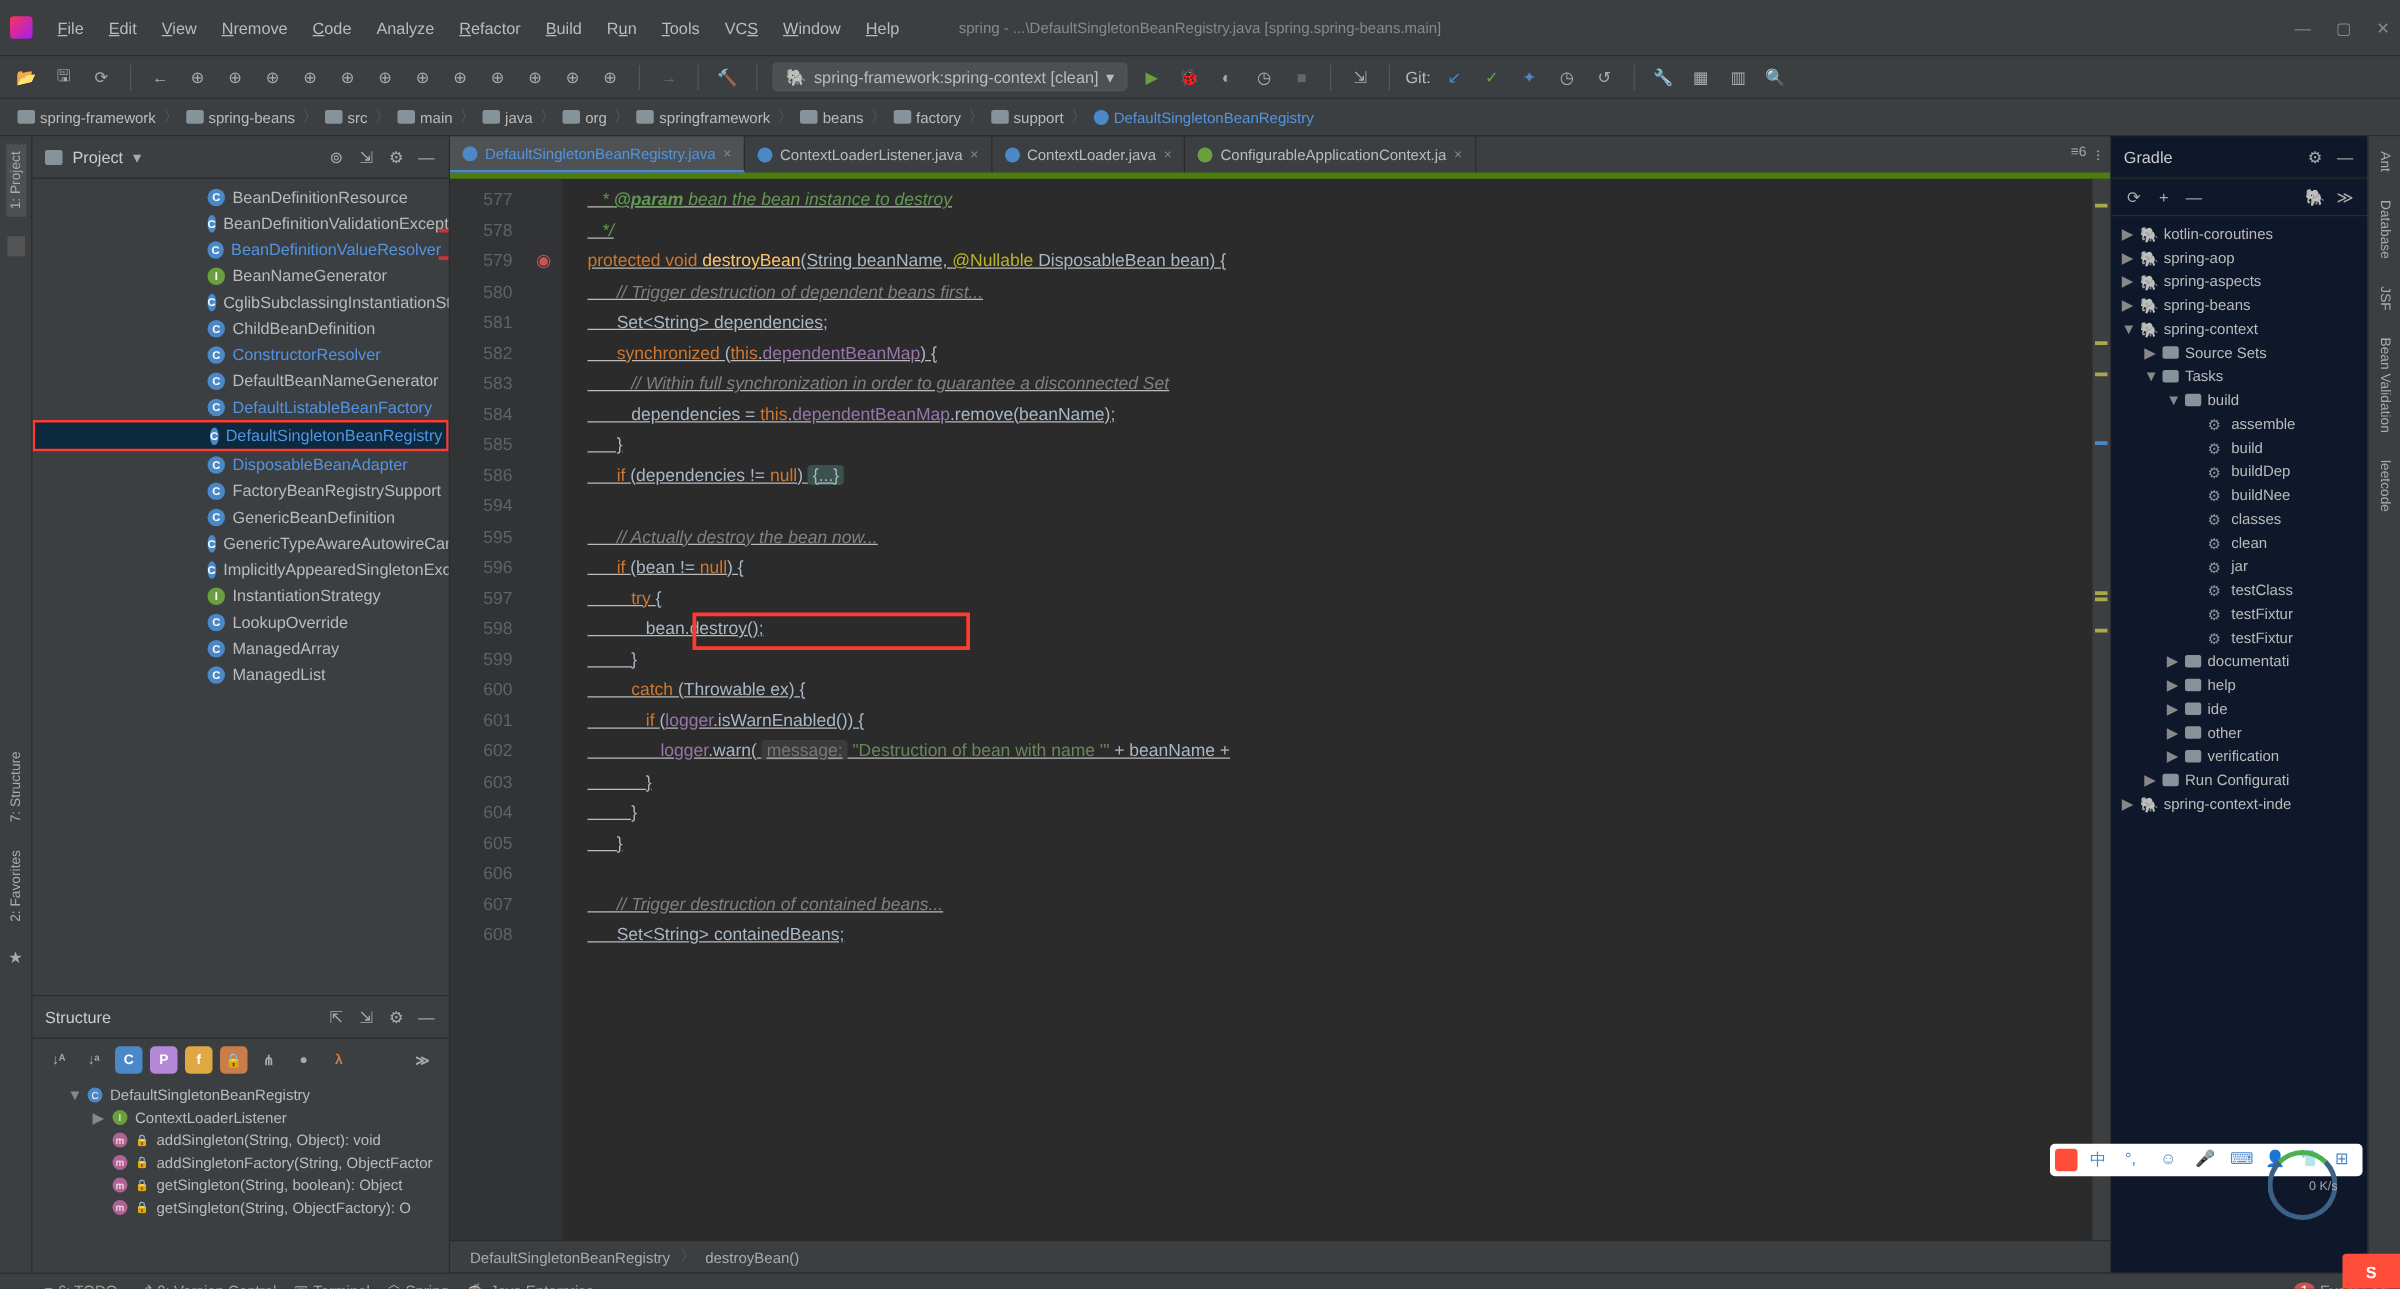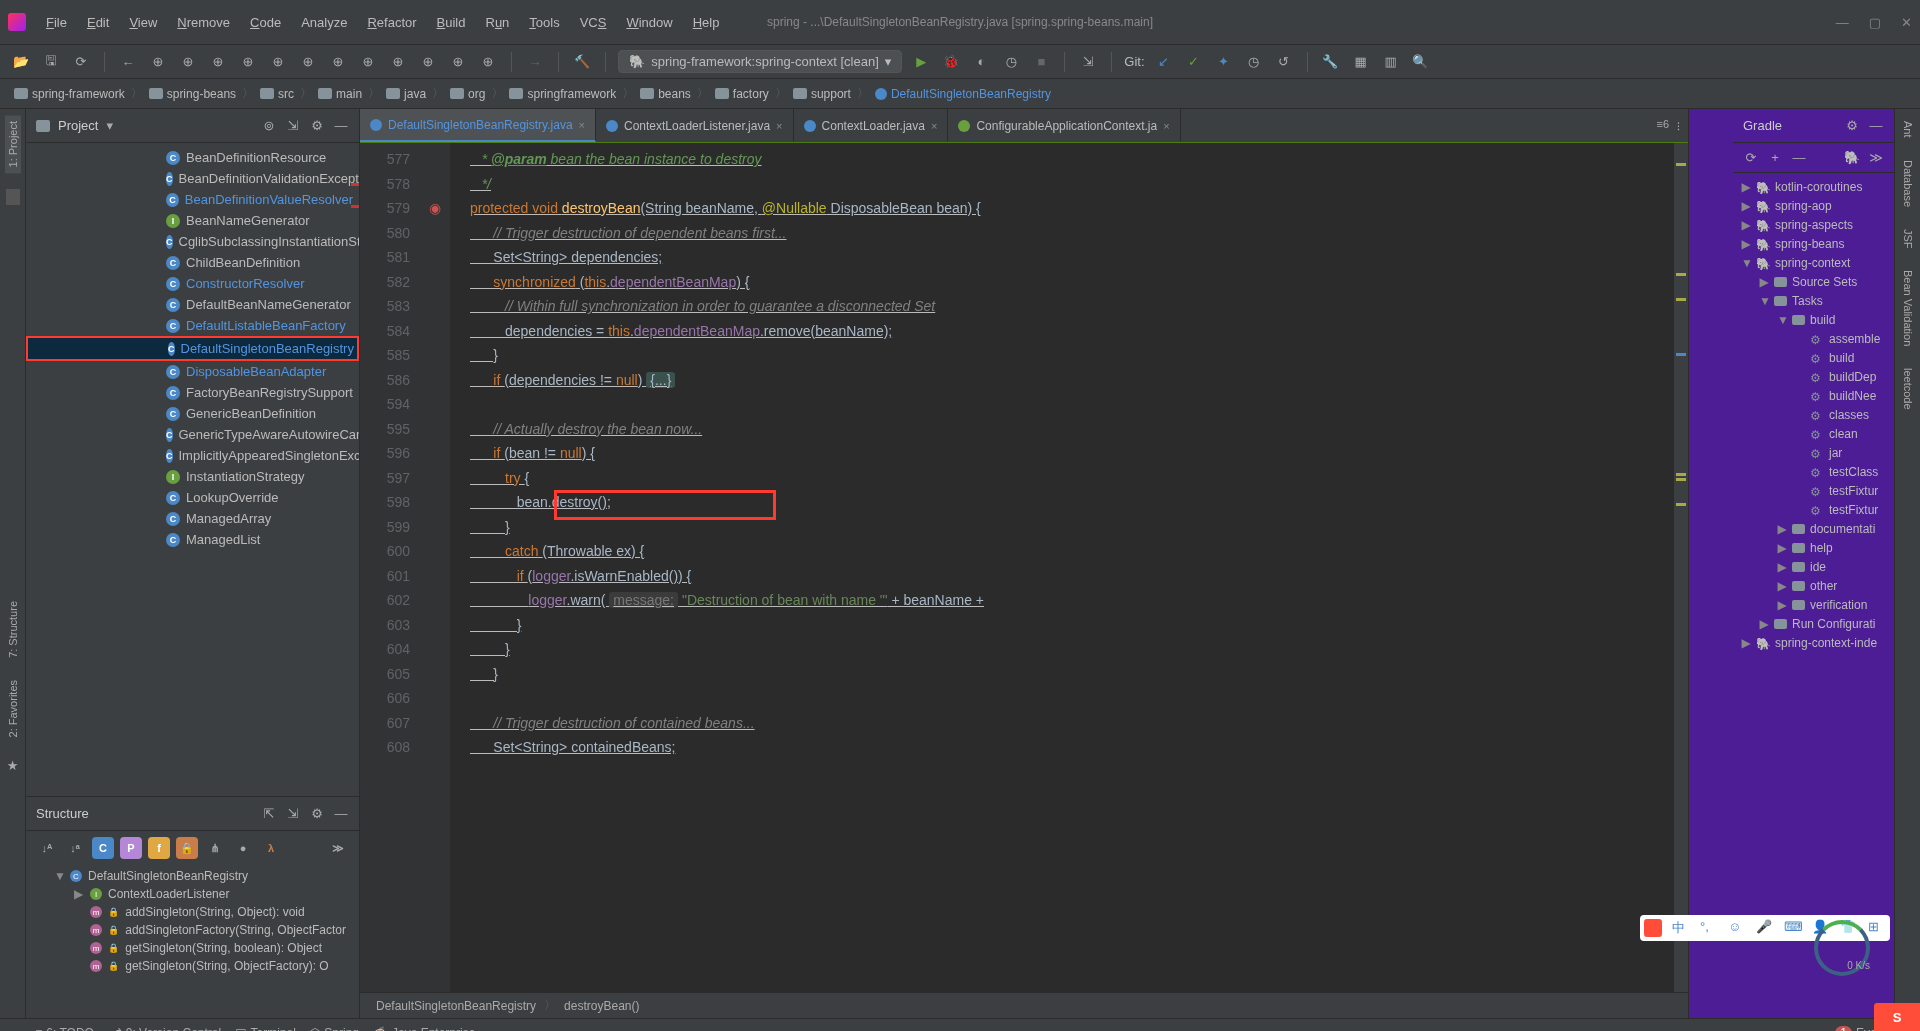--- a/index.html
+++ b/index.html
@@ -48,21 +48,21 @@
 .structure .fbtn.lock { background:#c97e4a; color:#fff; }
 .structure .fbtn.g { color:#aaa; }
 .structree { flex:1; overflow:hidden; padding:2px 0; }
 .structree .srow { display:flex; align-items:center; gap:6px; padding:2px 6px 2px 28px; white-space:nowrap; font-size:12px; }
 .structree .srow .tri { width:10px; color:#888; }
 .structree .mi-ic { width:12px; height:12px; border-radius:50%; font-size:8px; display:flex; align-items:center; justify-content:center; color:#fff; }
 .structree .mi-ic.cl { background:#4a88c7; }
 .structree .mi-ic.in { background:#6a9f3f; }
 .structree .mi-ic.m { background:#b06292; }
 .editor { flex:1; display:flex; flex-direction:column; background:#2b2b2b; position:relative; overflow:hidden; }
-.tabs { height:34px; background:#3c3f41; display:flex; align-items:center; border-bottom:1px solid #4d7c0f; }
+.tabs { height:34px; background:#3c3f41; display:flex; align-items:center; border-bottom:5px solid #4d7c0f; }
 .tabs .tab { display:flex; align-items:center; gap:6px; padding:0 10px; height:100%; cursor:pointer; color:#bbb; font-size:12px; border-right:1px solid #2b2b2b; }
 .tabs .tab.active { background:#4e5254; color:#5394e0; border-bottom:2px solid #4a88c7; }
 .tabs .tab .ti { width:12px; height:12px; border-radius:50%; }
 .tabs .tab .ti.j { background:#4a88c7; }
 .tabs .tab .ti.s { background:#6a9f3f; }
 .tabs .tab .cl { color:#888; font-size:11px; }
 .tabs .tabend { margin-left:auto; display:flex; gap:8px; padding:0 8px; color:#aaa; font-size:11px; }
 .code { flex:1; display:flex; overflow:hidden; font-family:"JetBrains Mono","Consolas",monospace; font-size:14px; line-height:24.5px; }
 .gutter { width:60px; background:#313335; color:#606366; text-align:right; padding:4px 10px 4px 0; user-select:none; }
 .icongut { width:30px; background:#313335; padding-top:4px; }
@@ -76,21 +76,21 @@
 .fn { color:#ffc66d; }
 .ann { color:#bbb529; }
 .fld { color:#9876aa; }
 .param { color:#a9b7c6; }
 .hint { color:#787878; background:#3b3b3b; padding:0 4px; border-radius:3px; font-style:normal;text-align:center; }
 .fold { background:#3b514d; color:#a9b7c6; padding:0 4px; border-radius:3px; }
 .redbox { position:absolute; border:3px solid #ff3b30; }
 .markers { width:14px; background:#3c3f41; position:relative; }
 .markers .mk { position:absolute; width:10px; height:3px; left:2px; }
 .breadcrumb2 { height:26px; background:#3c3f41; display:flex; align-items:center; padding:0 16px; gap:8px; font-size:12px; color:#aaa; border-top:1px solid #2b2b2b; }
-.gradle { width:206px; background:#4c1d95; border-left:1px solid #2b2b2b; display:flex; flex-direction:column; overflow:hidden;padding-left:44px; }
+.gradle { width:206px; background:#0f172a; border-left:1px solid #2b2b2b; display:flex; flex-direction:column; overflow:hidden; }
 .gtree { flex:1; overflow:hidden; padding:4px 0; font-size:12px; }
 .gtree .grow { display:flex; align-items:center; gap:5px; padding:2.5px 4px; white-space:nowrap; cursor:pointer; }
 .gtree .tri { width:10px; color:#888; text-align:center; }
 .gtree .gi { width:14px; height:12px; display:inline-block; }
 .gtree .gi.ele { color:#87939a; }
 .gtree .gi.fld { background:#87939a; border-radius:2px; width:13px; height:10px; }
 .gtree .gi.gear { color:#87939a; }
 .rightgutter { width:26px; background:#3c3f41; border-left:1px solid #2b2b2b; display:flex; flex-direction:column; align-items:center; padding-top:6px; gap:10px; }
 .rightgutter .vtab { writing-mode:vertical-rl; font-size:11px; color:#aaa; padding:6px 2px; cursor:pointer; }
 .statusbar { height:28px; background:#3c3f41; display:flex; align-items:center; padding:0 10px; gap:14px; font-size:12px; color:#aaa; border-top:1px solid #2b2b2b; }
@@ -673,14 +673,14 @@
   <div class="fi" style="color:#4a88c7">中</div>
   <div class="fi" style="color:#4a88c7">°,</div>
   <div class="fi" style="color:#4a88c7">☺</div>
   <div class="fi" style="color:#4a88c7">🎤</div>
   <div class="fi" style="color:#4a88c7">⌨</div>
   <div class="fi" style="color:#4a88c7">👤</div>
   <div class="fi" style="color:#4a88c7">👕</div>
   <div class="fi" style="color:#4a88c7">⊞</div>
 </div>
 <div class="circprog"></div>
-<div style="position:absolute;right:50px;bottom:60px;font-size:10px;color:#aaa">0 K/s</div>
+<div style="position:absolute;right:50px;bottom:76px;font-size:10px;color:#aaa">0 K/s</div>
 <div style="position:absolute;right:0;bottom:0;width:46px;height:28px;background:#ff4d3a;display:flex;align-items:center;justify-content:center;color:#fff;font-weight:bold;border-radius:3px 0 0 0">S</div>
 
 </body></html>

